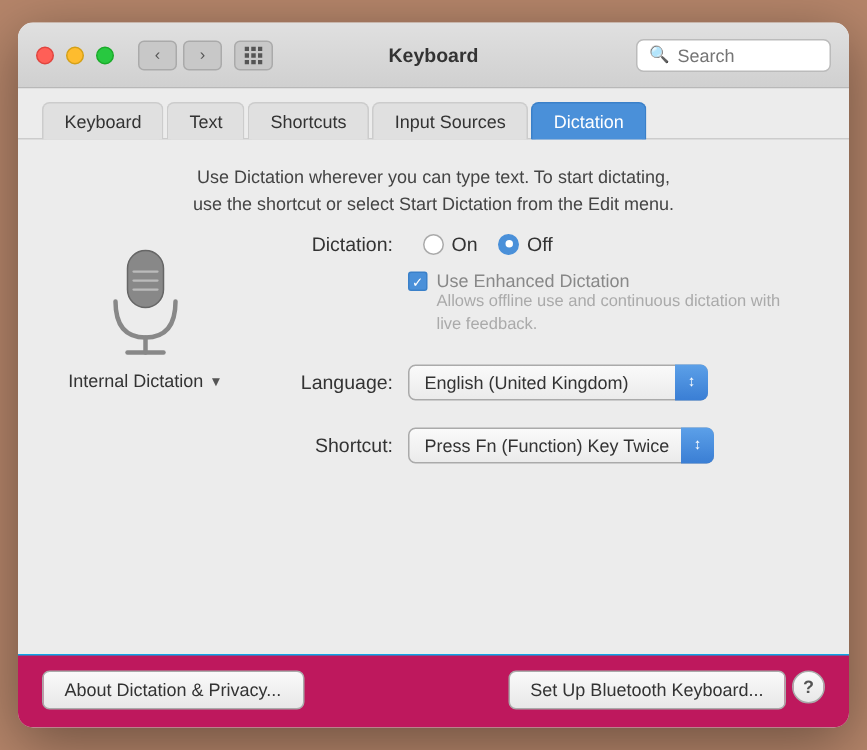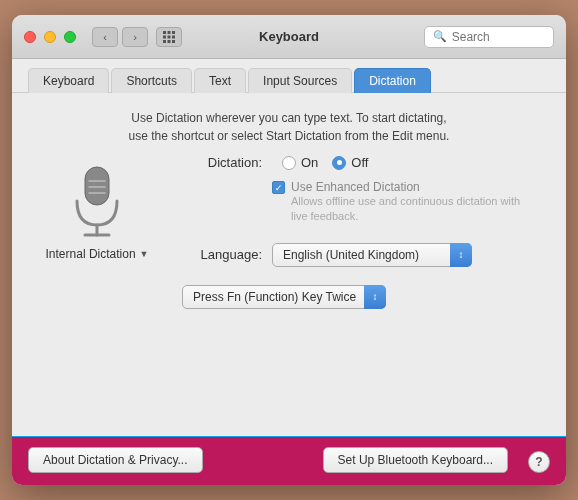--- a/index.html
+++ b/index.html
@@ -382,22 +382,22 @@
     </div>
     <span class="titlebar-title">Keyboard</span>
     <div class="search-box">
       <span class="search-icon-wrap">🔍</span>
       <input class="search-input" type="text" placeholder="Search" style="">
     </div>
   </div>
 
   <div class="tabs-bar">
     <div class="tab">Keyboard</div>
+    <div class="tab">Text</div>
     <div class="tab">Shortcuts</div>
-    <div class="tab">Text</div>
     <div class="tab">Input Sources</div>
     <div class="tab active">Dictation</div>
   </div>
 
   <div class="content">
     <div class="description">
       <span>Use Dictation wherever you can type text. To start dictating,</span><br>
       <span>use the shortcut or select Start Dictation from the Edit menu.</span>
     </div>
 
@@ -456,33 +456,34 @@
           <span class="form-label">Language:</span>
           <div class="select-wrapper">
             <select class="select-box">
               <option>English (United Kingdom)</option>
             </select>
             <div class="select-arrow">↕</div>
           </div>
         </div>
 
         <div class="form-row">
+          <span class="form-label">Shortcut:</span>
           <div class="select-wrapper">
             <select class="select-box">
               <option>Press Fn (Function) Key Twice</option>
             </select>
             <div class="select-arrow">↕</div>
           </div>
         </div>
       </div>
     </div>
   </div>
 
   <div class="bottom-bar">
     <div class="bottom-left">
       <button class="about-btn">About Dictation &amp; Privacy...</button>
     </div>
-    <div style="display:flex; align-items:flex-end; gap:20px;">
+    <div style="display:flex; align-items:flex-start; gap:4px;">
       <button class="setup-btn">Set Up Bluetooth Keyboard...</button>
       <button class="help-btn">?</button>
     </div>
   </div>
 </div>
 
 </body></html>

